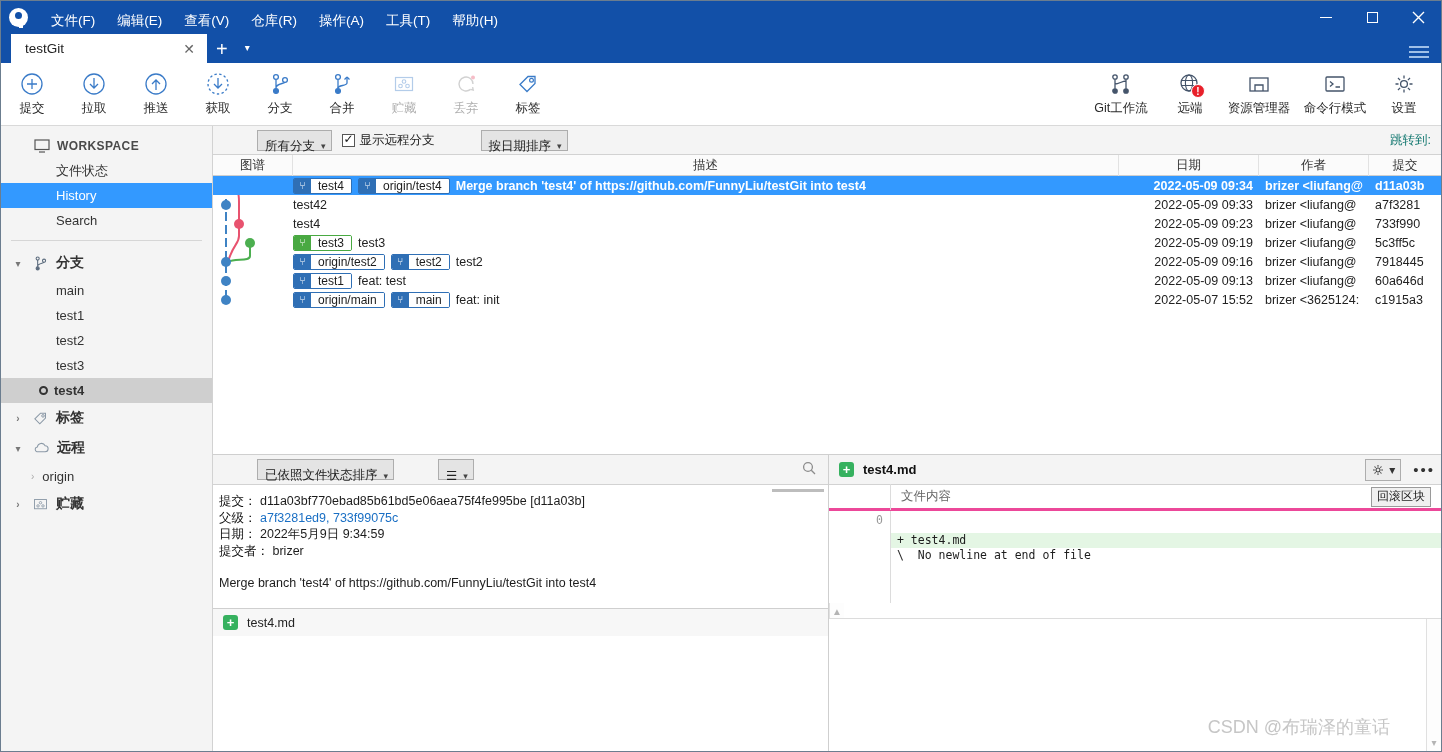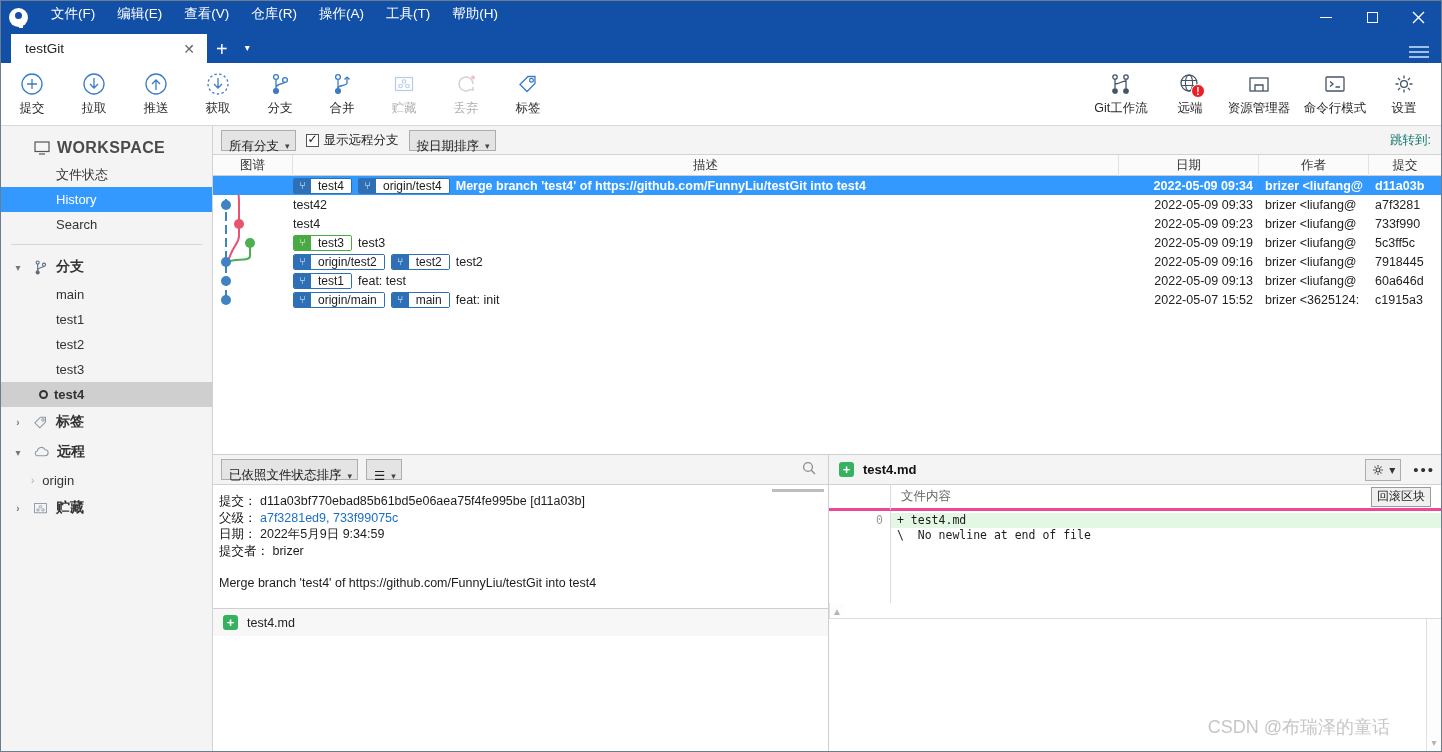--- a/index.html
+++ b/index.html
@@ -33,21 +33,21 @@
     background: #ffffff; position: relative;
   }
   .logo-circle::after {
     content: ""; position: absolute; width: 7px; height: 7px;
     border-radius: 50%; background: #1250a8; left: 6px; top: 4px;
   }
   .logo-circle::before {
     content: ""; position: absolute; width: 4px; height: 7px;
     background: #ffffff; left: 10px; top: 13px;
   }
-  .menubar { display: flex; align-items: flex-start; height: 33px; margin-left: 5px; }
+  .menubar { display: flex; align-items: flex-end; height: 33px; margin-left: 5px; }
   .menu-item {
     color: #ffffff; font-size: 13.5px; padding: 4px 11px;
     cursor: default; white-space: nowrap;
   }
   .win-ctrls {
     position: absolute; right: 0; top: 0; height: 33px;
     display: flex; align-items: center;
   }
   .win-btn {
     width: 46px; height: 33px; display: flex;
@@ -106,21 +106,21 @@
   .body { flex: 1; display: flex; min-height: 0; }
 
   
   .sidebar {
     width: 212px; background: #f4f4f4; border-right: 1px solid #d2d2d2;
     flex: 0 0 212px; padding-top: 8px; overflow: hidden;
   }
   .side-head {
     display: flex; align-items: center; gap: 7px;
     padding: 5px 0 5px 33px; color: #4a4a4a;
-    font-size: 16px; font-weight: bold; letter-spacing: .4px;
+    font-size: 12px; font-weight: bold; letter-spacing: .4px;
   }
   .side-row {
     height: 25px; display: flex; align-items: center;
     padding-left: 55px; color: #333; font-size: 13px;
   }
   .side-row.selected { background: #3399ff; color: #ffffff; }
   .side-row.active-branch { background: #cfcfcf; font-weight: bold; padding-left: 38px; }
   .side-sep { height: 1px; background: #d6d6d6; margin: 7px 10px 7px 10px; }
   .side-group {
     height: 30px; display: flex; align-items: center; gap: 7px;
@@ -141,21 +141,21 @@
   .main { flex: 1; display: flex; flex-direction: column; min-width: 0; }
 
   .hist-toolbar {
     height: 29px; background: #f4f4f4; border-bottom: 1px solid #d2d2d2;
     display: flex; align-items: center; padding: 0 8px; gap: 10px;
     flex: 0 0 29px; position: relative;
   }
   .combo {
     height: 21px; background: #e4e4e4; border: 1px solid #adadad;
     display: flex; align-items: center; gap: 6px; padding: 12px 5px 0 7px;
-    font-size: 12.5px; color: #222;
+    font-size: 12.5px; color: #222; margin-left: 36px;
   }
   .combo .cv { font-size: 9px; color: #444; }
   .chk { display: flex; align-items: center; gap: 5px; font-size: 12.5px; color: #222; }
   .chkbox {
     width: 13px; height: 13px; border: 1px solid #555; background: #fff;
     position: relative; display: inline-block;
   }
   .chkbox::after {
     content: "✓"; position: absolute; left: 1px; top: -3px;
     font-size: 12px; color: #111;
@@ -263,21 +263,21 @@
     position: absolute; right: 10px; height: 20px; border: 1px solid #9a9a9a;
     background: #f0f0f0; font-size: 12px; color: #222;
     display: flex; align-items: center; padding: 0 5px;
   }
   .diff-body { flex: 1; display: flex; font-family: "DejaVu Sans Mono", "Liberation Mono", monospace; font-size: 11.5px; }
   .gutter {
     width: 62px; flex: 0 0 62px; border-right: 1px solid #dcdcdc;
     text-align: right; padding: 2px 7px 0 0; color: #999; line-height: 15px;
     background: #ffffff;
   }
-  .diff-lines { flex: 1; padding-top: 2px; }
+  .diff-lines { flex: 1; padding-top: 2px; margin-top: 20px; }
   .dline { height: 15px; line-height: 15px; padding-left: 6px; color: #1d1d1d; white-space: pre; }
   .dline.add { background: #e4f6e4; }
   .diff-area { flex: 1; display: flex; flex-direction: column; border-bottom: 1px solid #dcdcdc; }
   .br-blank { flex: 1; background: #ffffff; position: relative; }
   .watermark {
     position: absolute; right: 36px; bottom: 12px;
     color: #c6c6c6; font-size: 18px; white-space: nowrap;
   }
   .vscroll {
     width: 15px; flex: 0 0 15px; background: #fdfdfd; border-left: 1px solid #e0e0e0;

